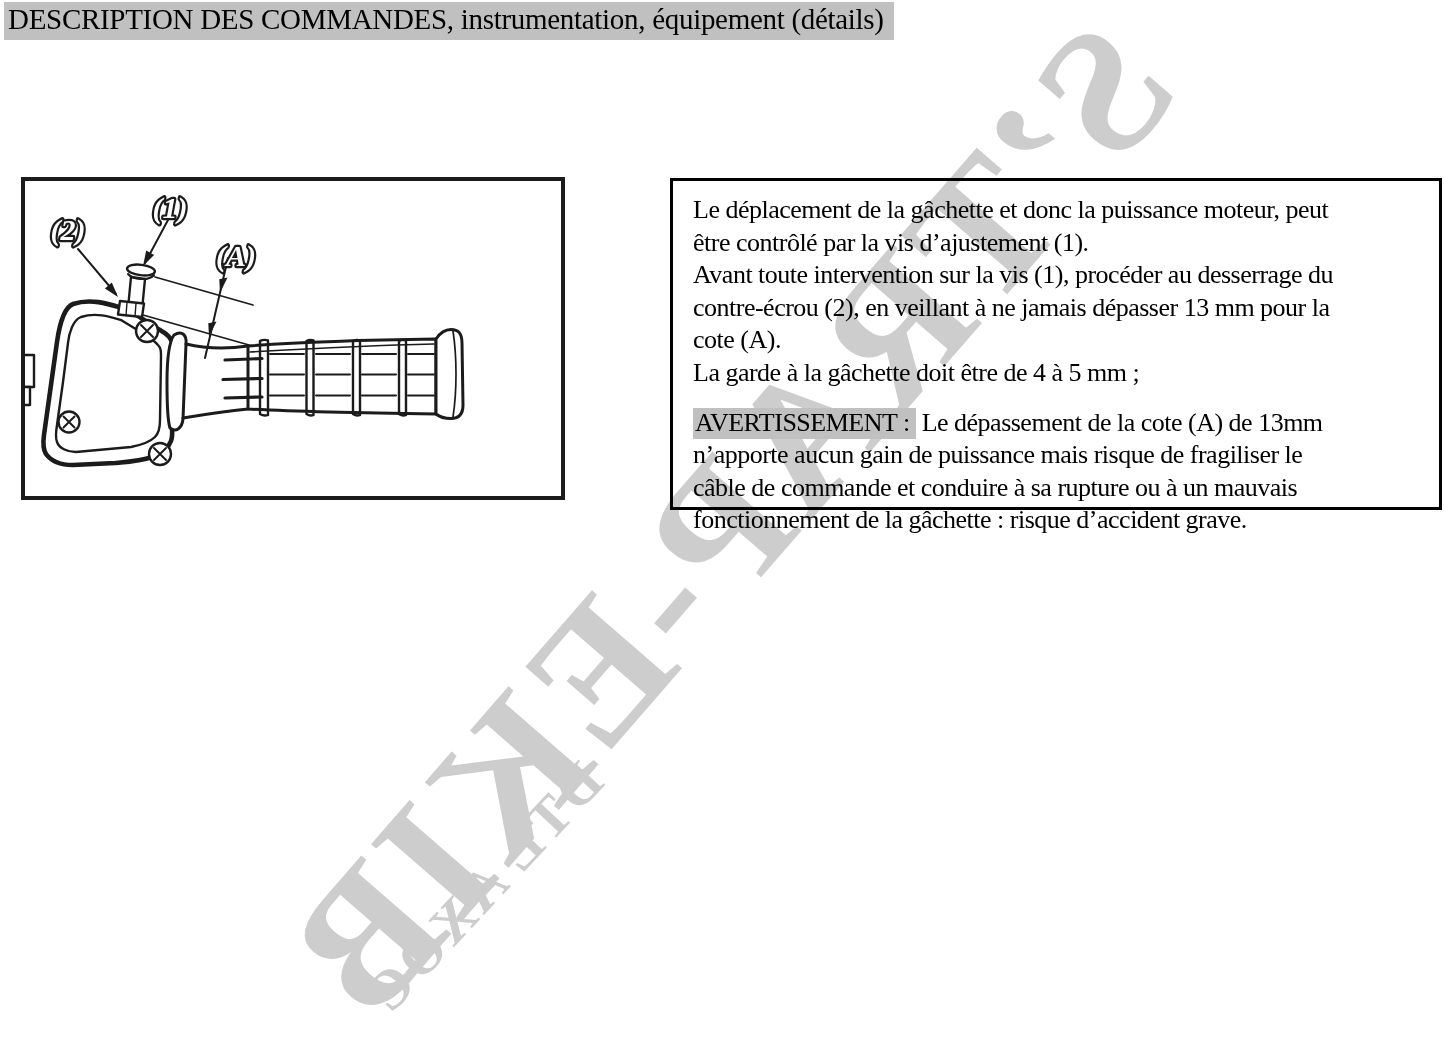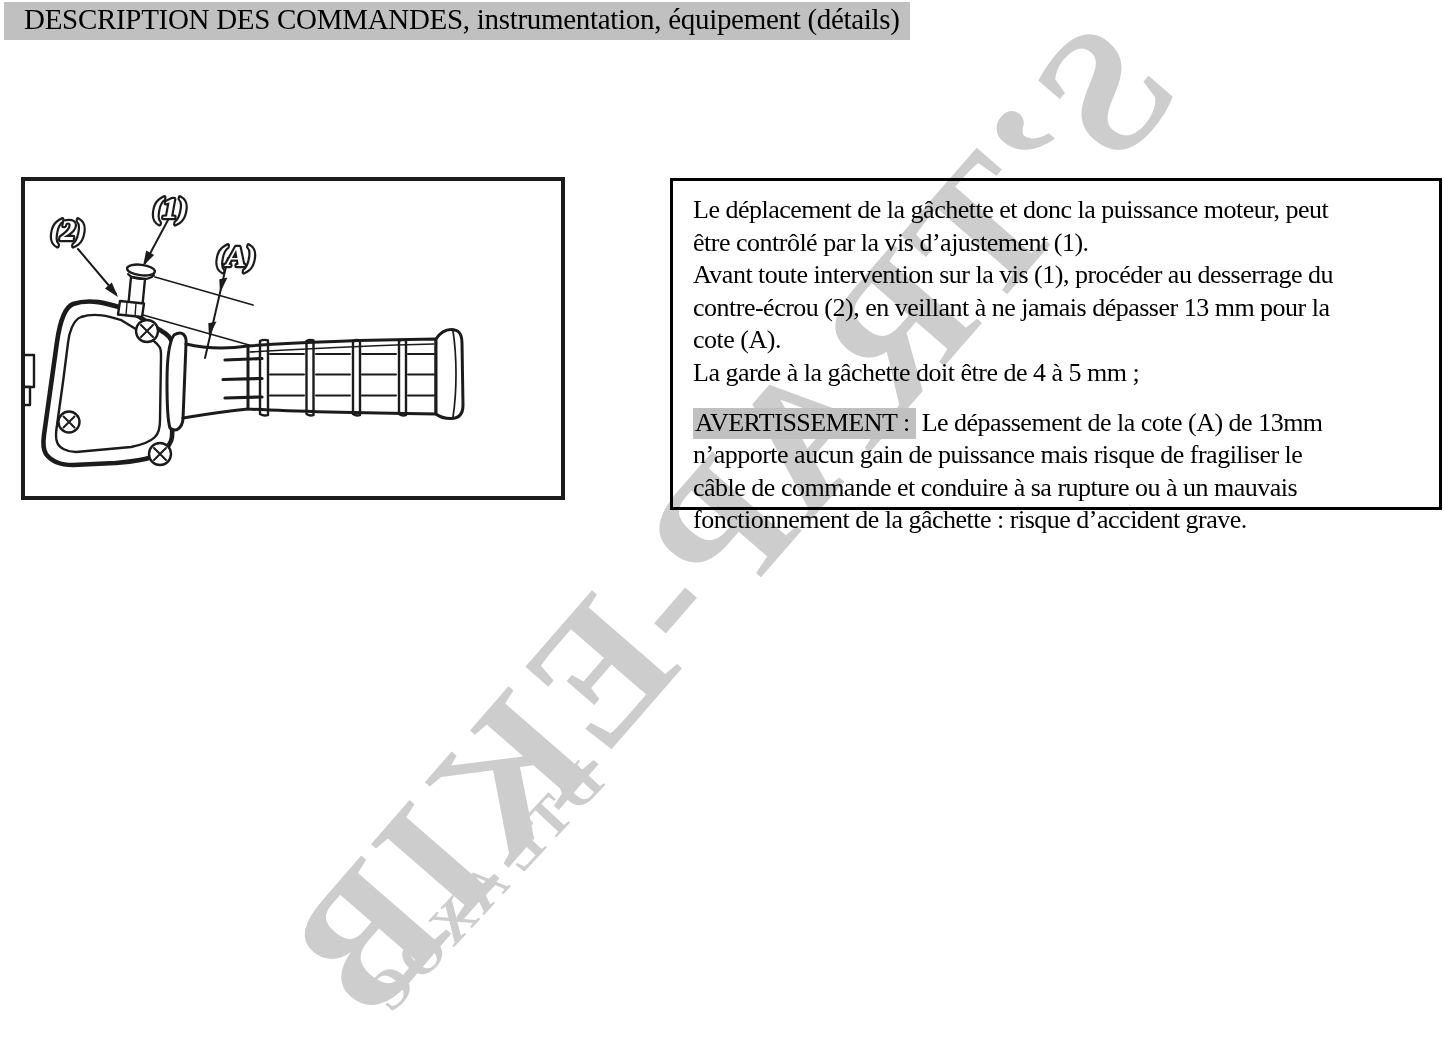--- a/index.html
+++ b/index.html
@@ -20,21 +20,21 @@
   .wm-sub {
     position:absolute; left:483px; top:888px; white-space:nowrap;
     transform:translate(-50%,-50%) rotate(-47deg) scaleX(-1);
     font-weight:bold; font-size:56px; letter-spacing:4px; color:var(--wm);
     line-height:1;
   }
   
   .content { position:absolute; inset:0; z-index:1; }
   .header-title {
     position:absolute; left:4px; top:2px;
-    background:var(--hl); padding:1px 10px 4px 20px;
+    background:var(--hl); padding:1px 10px 4px 4px;
     font-size:29px; letter-spacing:-0.3px; white-space:nowrap;
   }
   .section-title {
     position:absolute; left:16px; top:63px;
     background:var(--hl); padding:2px 12px 6px 6px;
     font-size:29px; font-weight:bold; white-space:nowrap;
   }
   .figure-box {
     position:absolute; left:21px; top:177px; width:544px; height:323px;
     border:4px solid #1c1c1c; background:transparent;

